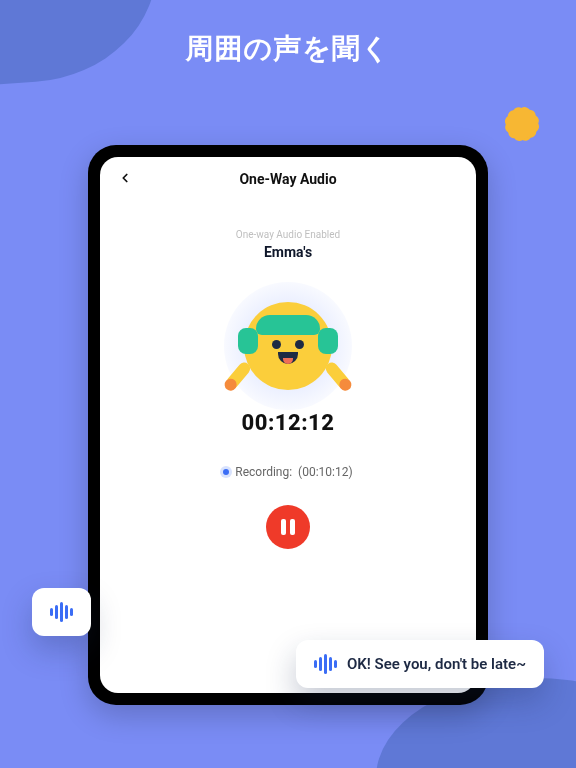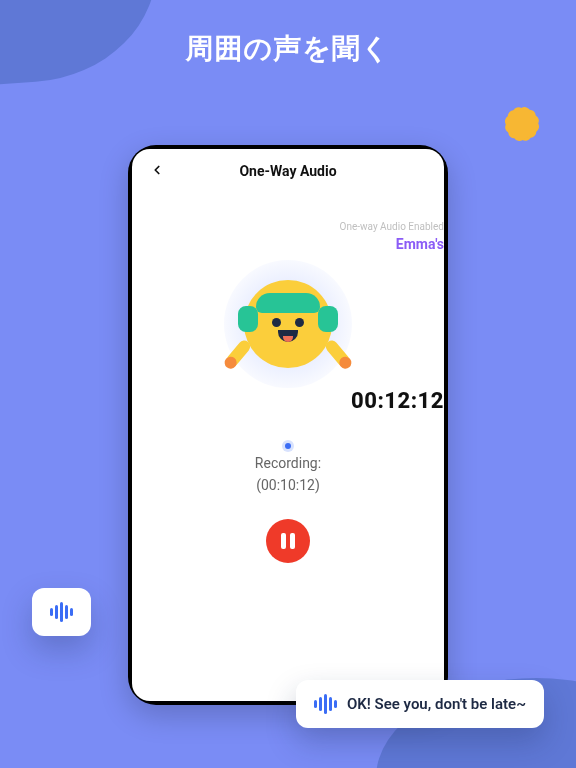--- a/index.html
+++ b/index.html
@@ -55,25 +55,25 @@
   }
   .star::before { transform: rotate(60deg); }
   .star::after { transform: rotate(-60deg); }
 
   
   .tablet {
     position: absolute;
     top: 145px;
     left: 50%;
     transform: translateX(-50%);
-    width: 320px;
+    width: 400px;
     height: 560px;
     background: #000;
     border-radius: 28px;
-    padding: 4px;
+    padding: 12px;
     box-shadow: 0 10px 30px rgba(0,0,0,0.2);
   }
   .screen {
     width: 100%;
     height: 100%;
     background: #fff;
     border-radius: 18px;
     position: relative;
     overflow: hidden;
   }
@@ -98,33 +98,33 @@
     justify-content: center;
   }
   .back-btn svg { display: block; }
   .page-title {
     font-size: 14px;
     font-weight: 700;
     color: #111;
   }
 
   .content {
-    text-align: right;
+    text-align: center;
     padding-top: 32px;
   }
   .status-line {
     font-size: 10px;
     color: #bfbfbf;
   }
   .device-name {
     font-size: 14px;
     font-weight: 700;
-    color: #8b5cf6;
+    color: #0f172a;
     margin-top: 4px;
-    margin-bottom: 8px;
+    margin-bottom: 22px;
   }
 
   .avatar-wrap {
     position: relative;
     width: 128px;
     height: 128px;
     margin: 0 auto;
   }
   .avatar-ripple {
     position: absolute;
@@ -201,27 +201,26 @@
 
   .timer {
     font-size: 22px;
     font-weight: 800;
     color: #111;
     letter-spacing: 0.5px;
   }
 
   .recording-line {
     margin-top: 30px;
-    font-size: 14px;
+    font-size: 12px;
     color: #666;
     display: flex;
     align-items: center;
     justify-content: center;
     gap: 6px;
-    flex-direction: column;
   }
   .recording-dot {
     width: 6px; height: 6px;
     background: #3b6df5;
     border-radius: 50%;
     box-shadow: 0 0 0 3px rgba(59,109,245,0.2);
   }
 
   .pause-btn {
     width: 44px; height: 44px;
@@ -244,21 +243,21 @@
     position: absolute;
     background: #fff;
     border-radius: 12px;
     box-shadow: 0 14px 30px rgba(25,40,80,0.25);
     padding: 14px 18px;
     display: flex;
     align-items: center;
     gap: 10px;
   }
   .bubble-1 { left: 32px; top: 588px; }
-  .bubble-2 { right: 32px; top: 680px; }
+  .bubble-2 { right: 32px; top: 640px; }
   .bubble .wave-icon {
     display: flex;
     align-items: center;
     gap: 2px;
   }
   .bubble .wave-icon span {
     display: inline-block;
     width: 3px;
     background: #3b6df5;
     border-radius: 2px;

